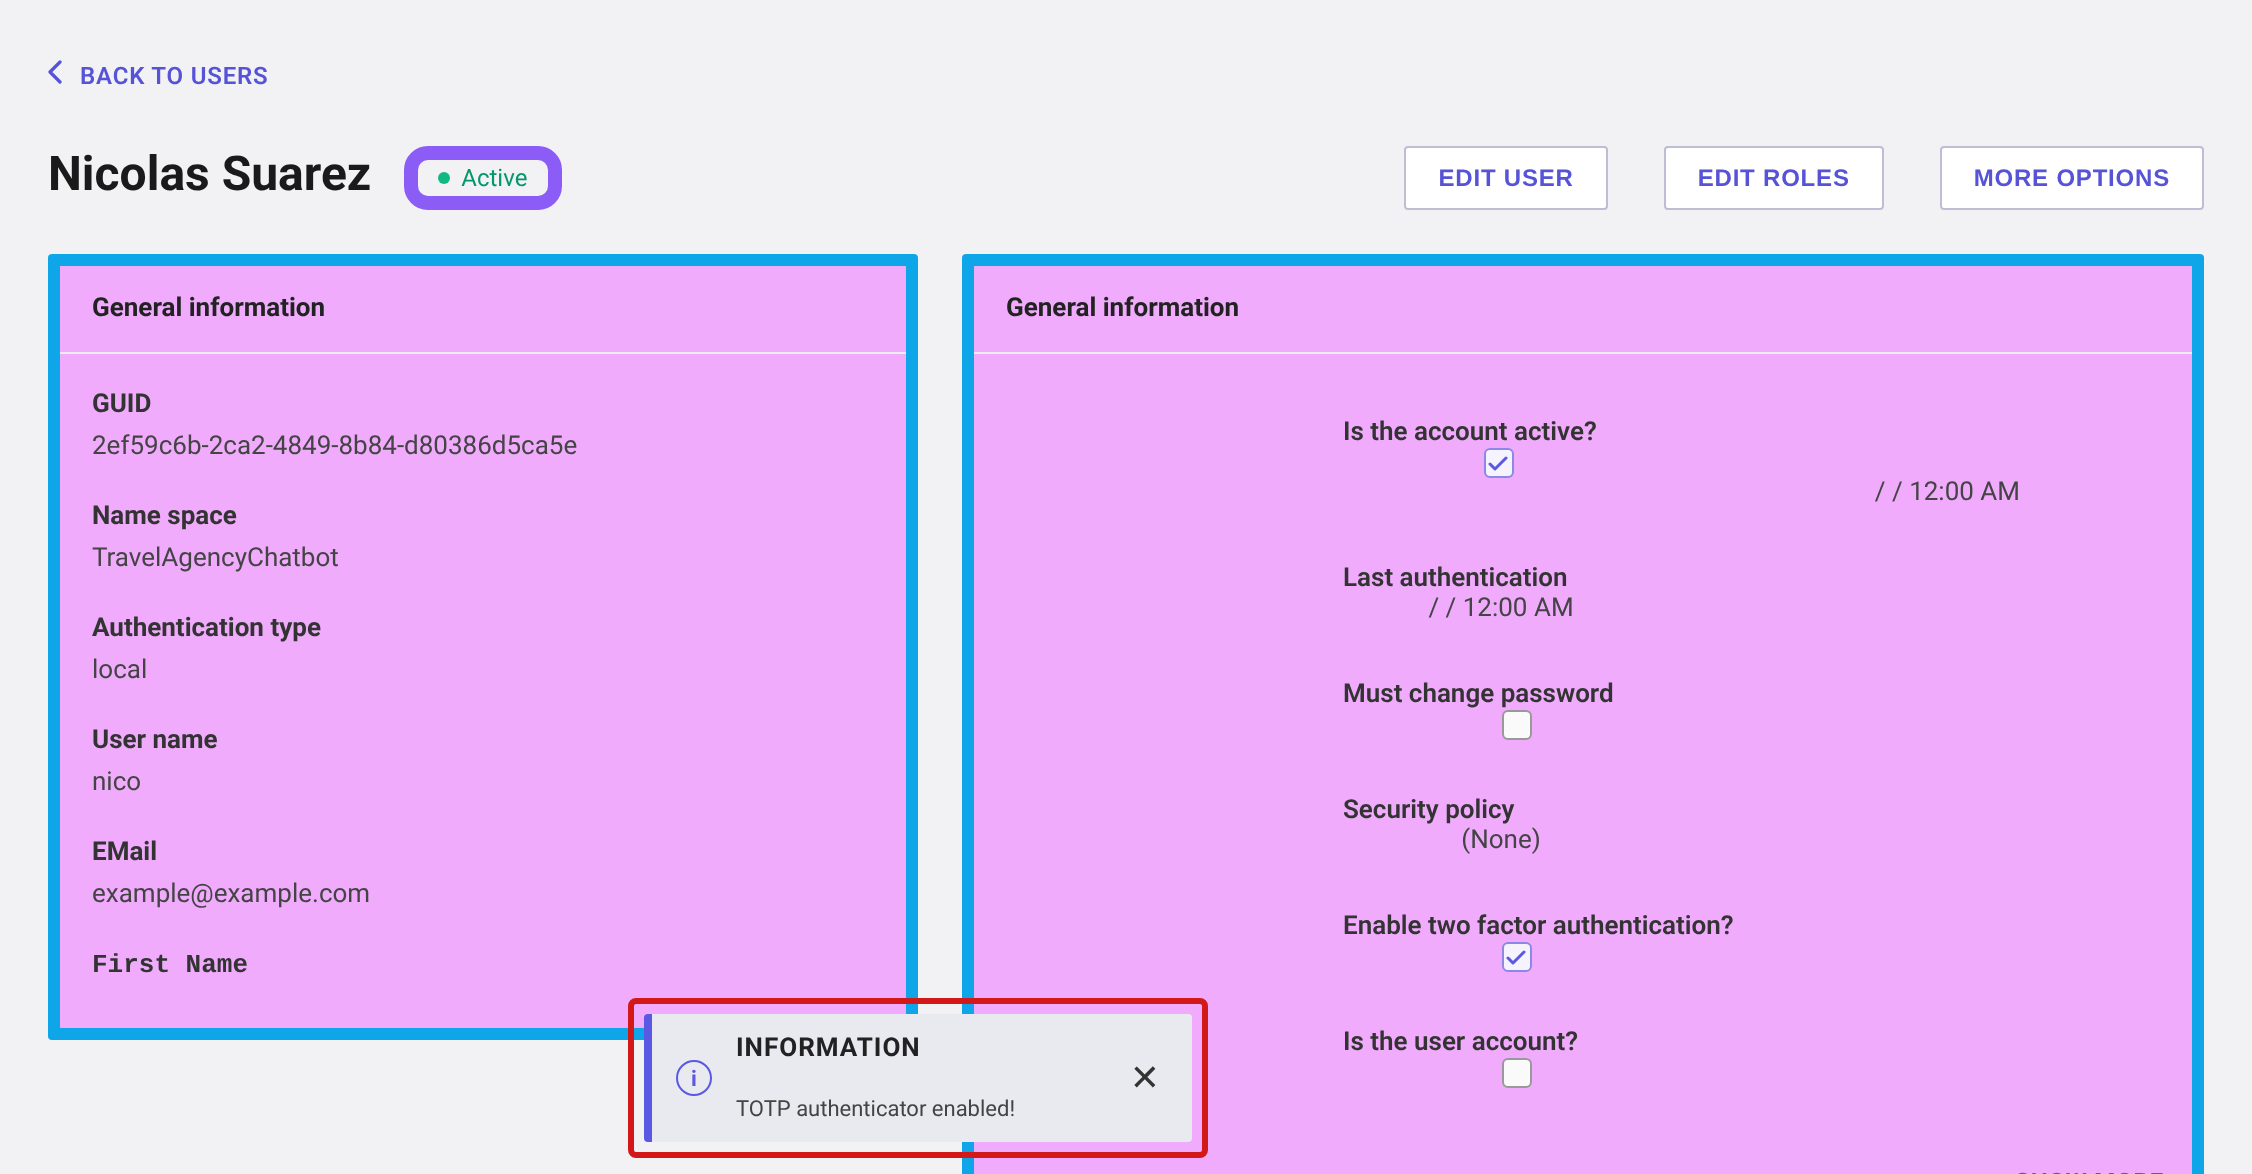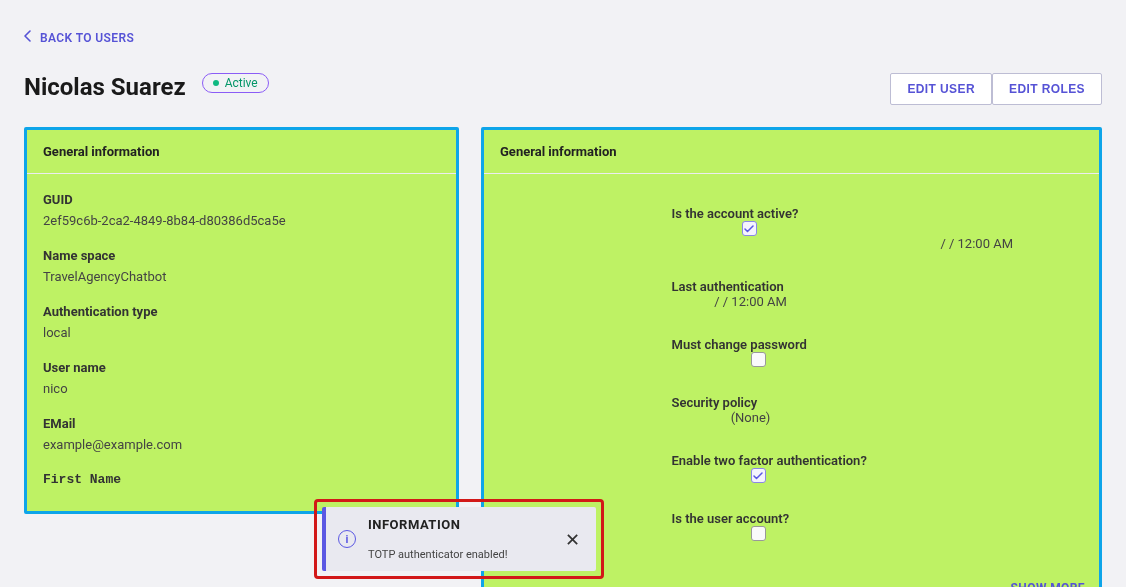--- a/index.html
+++ b/index.html
@@ -30,45 +30,45 @@
       display: flex;
       align-items: flex-start;
       gap: 16px;
       margin-bottom: 22px;
     }
     .page-title { font-size: 24px; font-weight: 700; color: #1a1a1a; }
     .status-badge {
       display: inline-flex;
       align-items: center;
       gap: 6px;
-      border: 1px solid #8b5cf6;
+      border: 7px solid #8b5cf6;
       color: #059669;
       padding: 2px 10px;
       border-radius: 12px;
       font-size: 12px;
     }
     .status-dot { width: 6px; height: 6px; border-radius: 50%; background: #10b981; }
-    .header-actions { margin-left: auto; display: flex; gap: 0; }
+    .header-actions { margin-left: auto; display: flex; gap: 28px; }
     .btn {
       padding: 8px 16px;
       border: 1px solid #bdbdd4;
       background: #fff;
       color: #5653d6;
       font-weight: 600;
       font-size: 12px;
       letter-spacing: 0.4px;
       cursor: pointer;
       border-radius: 2px;
     }
     .cols { display: flex; gap: 22px; }
     .col-left { flex: 0 0 435px; }
     .col-right { flex: 1; }
     .panel {
-      background: #bef264;
-      border: 3px solid #0ea5e9;
+      background: #f0abfc;
+      border: 6px solid #0ea5e9;
       border-radius: 2px;
       margin-bottom: 20px;
     }
     .panel-header {
       padding: 14px 16px;
       border-bottom: 1px solid #ececf1;
       font-weight: 700;
       font-size: 13px;
       color: #222;
     }
@@ -156,20 +156,21 @@
 
   <div class="header-row">
     <h1 class="page-title">Nicolas Suarez</h1>
     <span class="status-badge">
       <span class="status-dot"></span>
       <span>Active</span>
     </span>
     <div class="header-actions">
       <button class="btn">EDIT USER</button>
       <button class="btn">EDIT ROLES</button>
+      <button class="btn">MORE OPTIONS</button>
     </div>
   </div>
 
   <div class="cols">
     <div class="col-left">
       <div class="panel">
         <div class="panel-header">General information</div>
         <div class="panel-body">
           <div class="field">
             <div class="field-label">GUID</div>

